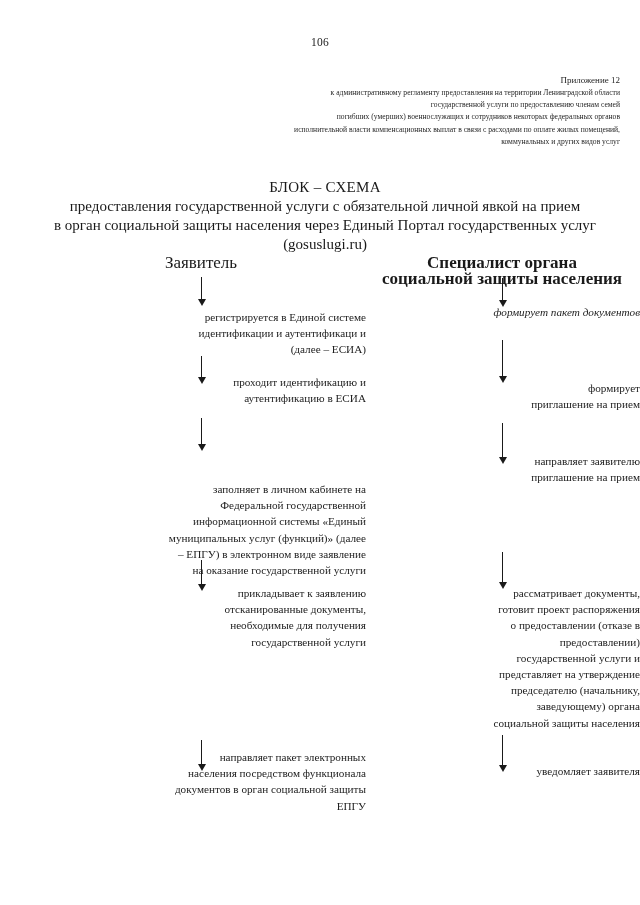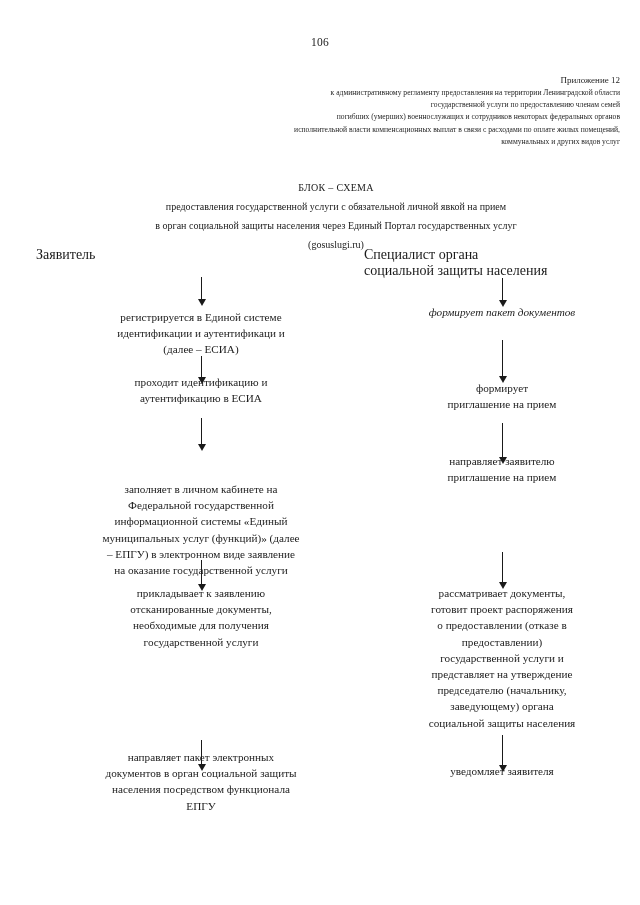--- a/index.html
+++ b/index.html
@@ -47,56 +47,57 @@
   }
   .appendix .app-title {
     font-size: 9px;
     line-height: 13px;
   }
 
   
   .doc-title {
     position: absolute;
     top: 178px;
-    left: 36px;
+    left: 25px;
     width: 600px;
     text-align: center;
-    font-size: 10px;
+    font-size: 15px;
     line-height: 19px;
     color: #1a1a1a;
   }
   .doc-title .heading {
     letter-spacing: 0.3px;
   }
 
   
   .col {
     position: absolute;
     top: 0;
     height: 905px;
   }
   .col-left  { left: 36px;  width: 330px; }
   .col-right { left: 364px; width: 276px; }
 
   .col-head {
     position: absolute;
     left: 0;
     width: 100%;
-    text-align: left;
-    font-size: 14px;
+    text-align: center;
+    font-size: 17px;
     line-height: 16px;
+    margin-top: 8px;
   }
   .col-left  .col-head { top: 247px; }
-  .col-right .col-head { top: 247px; }
+  .col-right .col-head { top: 247px; font-weight: bold; }
 
   .node {
     position: absolute;
     left: 0;
     width: 100%;
-    text-align: center;
+    text-align: right;
     font-size: 11.2px;
     line-height: 16.2px;
     color: #1c1c1c;
   }
 
   
   .arrow {
     position: absolute;
     width: 0;
   }
@@ -191,22 +192,22 @@
       <div>государственной услуги</div>
     </div>
 
     <div class="arrow" style="left:50%; top:740px; height:32px;">
       <div class="shaft" style="height:26px;"></div>
       <div class="head" style="top:24px;"></div>
     </div>
 
     <div class="node" style="top:749px;">
       <div>направляет пакет электронных</div>
+      <div>населения посредством функционала</div>
       <div>документов в орган социальной защиты</div>
-      <div>населения посредством функционала</div>
       <div>ЕПГУ</div>
     </div>
   </div>
 
   <div class="col col-right">
 
     <div class="col-head">
       <div>Специалист органа</div>
       <div>социальной защиты населения</div>
     </div>

